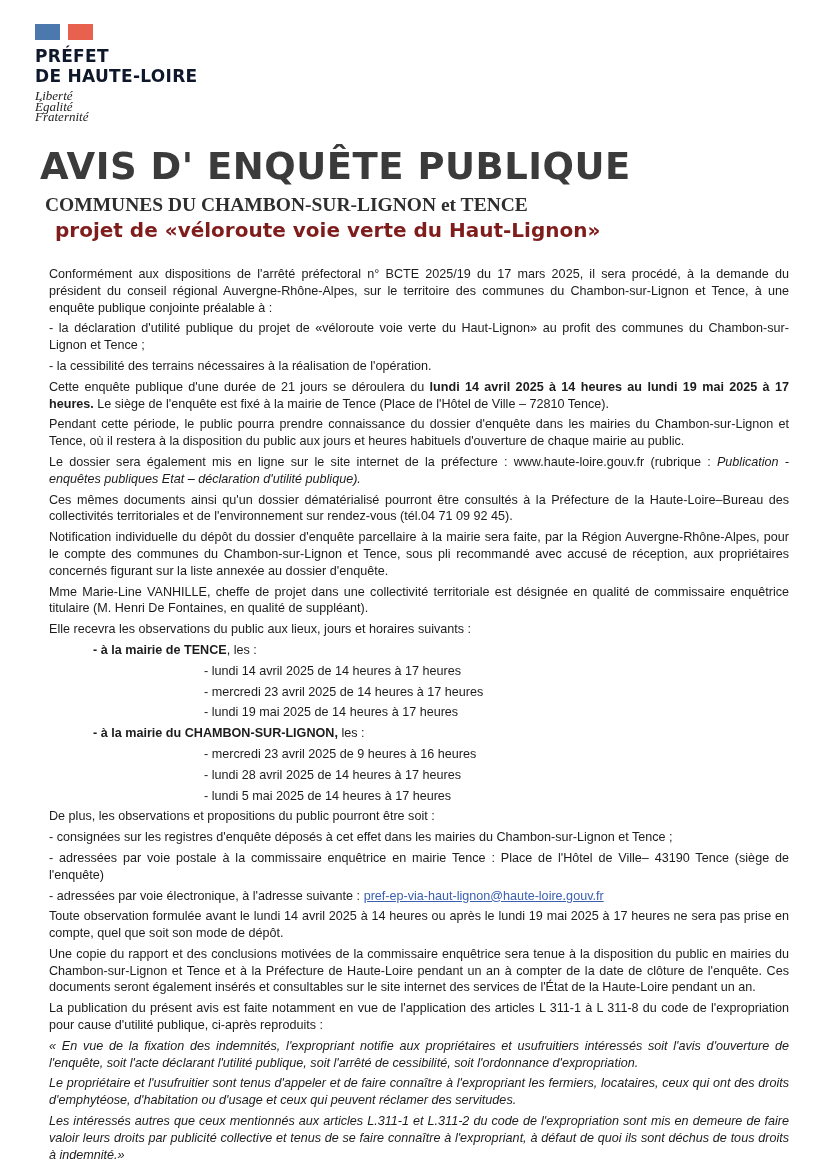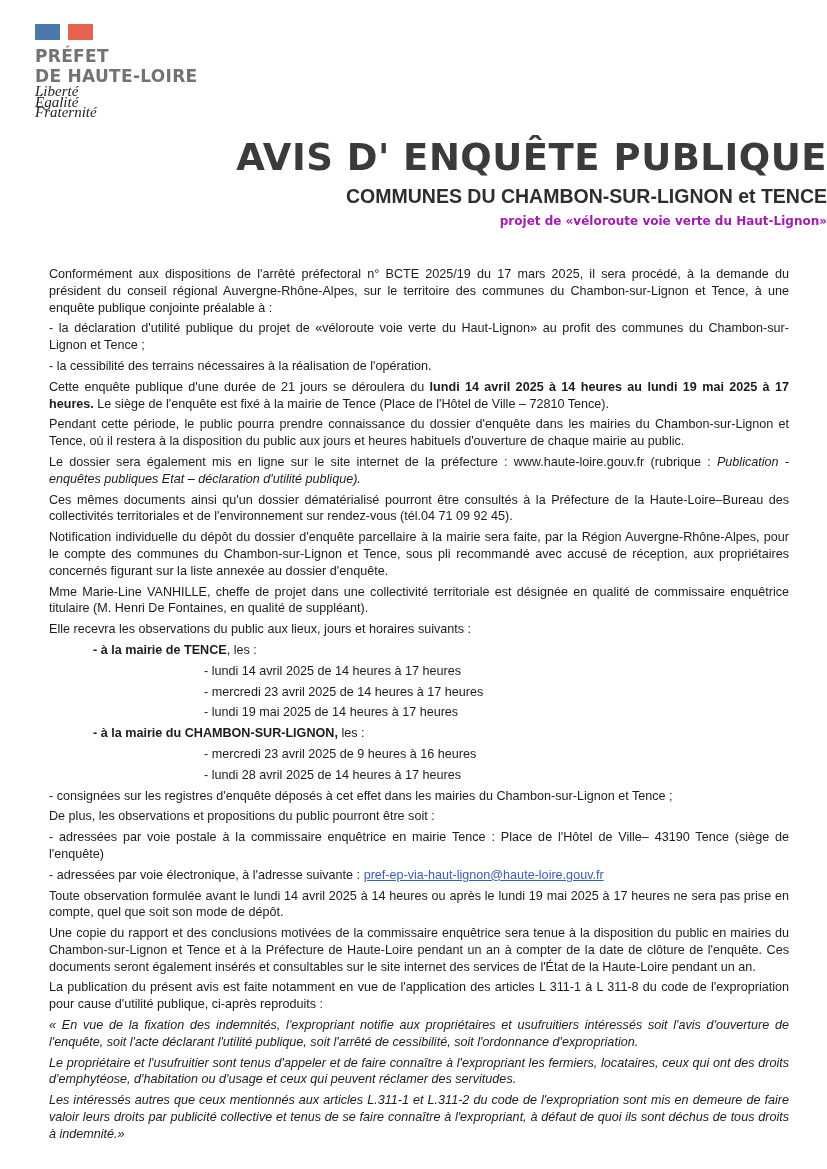--- a/index.html
+++ b/index.html
@@ -2,26 +2,26 @@
 <html><head>
 <meta charset="utf-8">
 <style>
   html, body { margin: 0; padding: 0; background: #ffffff; }
   body { width: 827px; height: 1169px; position: relative; overflow: hidden; font-family: "Liberation Sans", "DejaVu Sans", sans-serif; color: #1a1a1a; }
   .header { position: absolute; left: 35px; top: 24px; }
   .flag { display: flex; width: 58px; height: 16px; margin-bottom: 6px; }
   .flag .blue { width: 25px; height: 16px; background: #4b79ad; }
   .flag .white { width: 8px; height: 16px; background: #ffffff; }
   .flag .red { width: 25px; height: 16px; background: #e8614f; }
-  .prefet { font-family: "DejaVu Sans", sans-serif; font-weight: bold; font-size: 17px; line-height: 20px; letter-spacing: 0.3px; color: #737373; }
-  .motto { font-family: "Liberation Serif", serif; font-style: italic; font-size: 15px; line-height: 10.5px; color: #222; }
-  .title-block { position: absolute; left: 0; width: 827px; top: 134px; text-align: right; }
+  .prefet { font-family: "DejaVu Sans", sans-serif; font-weight: bold; font-size: 17px; line-height: 20px; letter-spacing: 0.3px; color: #0f172a; }
+  .motto { margin-top: 5px; font-family: "Liberation Serif", serif; font-style: italic; font-size: 13px; line-height: 10.5px; color: #222; }
+  .title-block { position: absolute; left: 0; width: 827px; top: 143px; text-align: left; }
   .main-title { font-family: "DejaVu Sans", sans-serif; font-weight: bold; font-size: 37px; line-height: 48px; color: #3b3b3b; margin-left: 40px; letter-spacing: 0.5px; }
-  .sub-title { font-family: Liberation Sans, sans-serif; font-weight: bold; font-size: 19.5px; line-height: 28px; color: #2e2e2e; margin-left: 45px; }
-  .project-title { font-family: "DejaVu Sans", sans-serif; font-weight: bold; font-size: 12px; line-height: 22px; color: #a21caf; margin-left: 55px; }
+  .sub-title { font-family: Liberation Serif, serif; font-weight: bold; font-size: 19.5px; line-height: 28px; color: #2e2e2e; margin-left: 45px; }
+  .project-title { font-family: "DejaVu Sans", sans-serif; font-weight: bold; font-size: 20px; line-height: 22px; color: #7f1d1d; margin-left: 55px; }
   .body-text { position: absolute; left: 45px; width: 748px; top: 262px; font-size: 12.6px; line-height: 16.8px; text-align: justify; color: #1c1c1c; }
   .body-text p { margin: 4px; }
   .b { font-weight: bold; }
   .i { font-style: italic; }
   .lieu { padding-left: 44px; }
   .slot { padding-left: 155px; }
   .link { color: #3a5fb0; text-decoration: underline; }
 </style>
 </head>
 <body>
@@ -62,23 +62,24 @@
   <p>Elle recevra les observations du public aux lieux, jours et horaires suivants :</p>
 
   <p class="lieu"><span class="b">- à la mairie de TENCE</span><span>, les :</span></p>
   <p class="slot">- lundi 14 avril 2025 de 14 heures à 17 heures</p>
   <p class="slot">- mercredi 23 avril 2025 de 14 heures à 17 heures</p>
   <p class="slot">- lundi 19 mai 2025 de 14 heures à 17 heures</p>
 
   <p class="lieu"><span class="b">- à la mairie du CHAMBON-SUR-LIGNON,</span><span> les :</span></p>
   <p class="slot">- mercredi 23 avril 2025 de 9 heures à 16 heures</p>
   <p class="slot">- lundi 28 avril 2025 de 14 heures à 17 heures</p>
+  <p class="slot">- lundi 5 mai 2025 de 14 heures à 17 heures</p>
 
+  <p>De plus, les observations et propositions du public pourront être soit :</p>
   <p>- consignées sur les registres d'enquête déposés à cet effet dans les mairies du Chambon-sur-Lignon et Tence ;</p>
-  <p>De plus, les observations et propositions du public pourront être soit :</p>
   <p>- adressées par voie postale à la commissaire enquêtrice en mairie Tence : Place de l'Hôtel de Ville– 43190 Tence (siège de l'enquête)</p>
   <p><span>- adressées par voie électronique, à l'adresse suivante : </span><a class="link">pref-ep-via-haut-lignon@haute-loire.gouv.fr</a></p>
   <p>Toute observation formulée avant le lundi 14 avril 2025 à 14 heures ou après le lundi 19 mai 2025 à 17 heures ne sera pas prise en compte, quel que soit son mode de dépôt.</p>
   <p>Une copie du rapport et des conclusions motivées de la commissaire enquêtrice sera tenue à la disposition du public en mairies du Chambon-sur-Lignon et Tence et à la Préfecture de Haute-Loire pendant un an à compter de la date de clôture de l'enquête. Ces documents seront également insérés et consultables sur le site internet des services de l'État de la Haute-Loire pendant un an.</p>
   <p>La publication du présent avis est faite notamment en vue de l'application des articles L 311-1 à L 311-8 du code de l'expropriation pour cause d'utilité publique, ci-après reproduits :</p>
   <p class="i">« En vue de la fixation des indemnités, l'expropriant notifie aux propriétaires et usufruitiers intéressés soit l'avis d'ouverture de l'enquête, soit l'acte déclarant l'utilité publique, soit l'arrêté de cessibilité, soit l'ordonnance d'expropriation.</p>
   <p class="i">Le propriétaire et l'usufruitier sont tenus d'appeler et de faire connaître à l'expropriant les fermiers, locataires, ceux qui ont des droits d'emphytéose, d'habitation ou d'usage et ceux qui peuvent réclamer des servitudes.</p>
   <p class="i">Les intéressés autres que ceux mentionnés aux articles L.311-1 et L.311-2 du code de l'expropriation sont mis en demeure de faire valoir leurs droits par publicité collective et tenus de se faire connaître à l'expropriant, à défaut de quoi ils sont déchus de tous droits à indemnité.»</p>
 </div>
 

